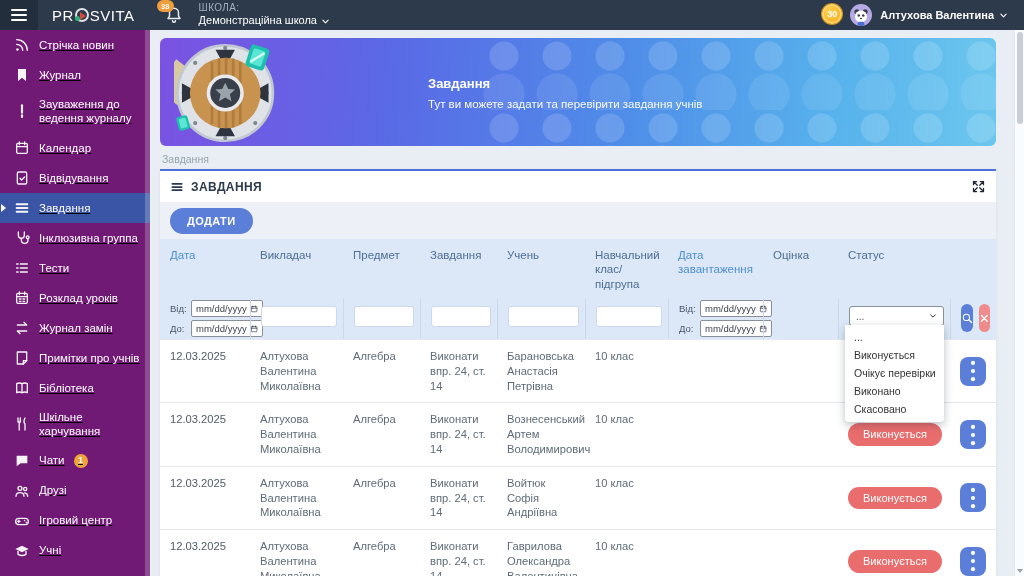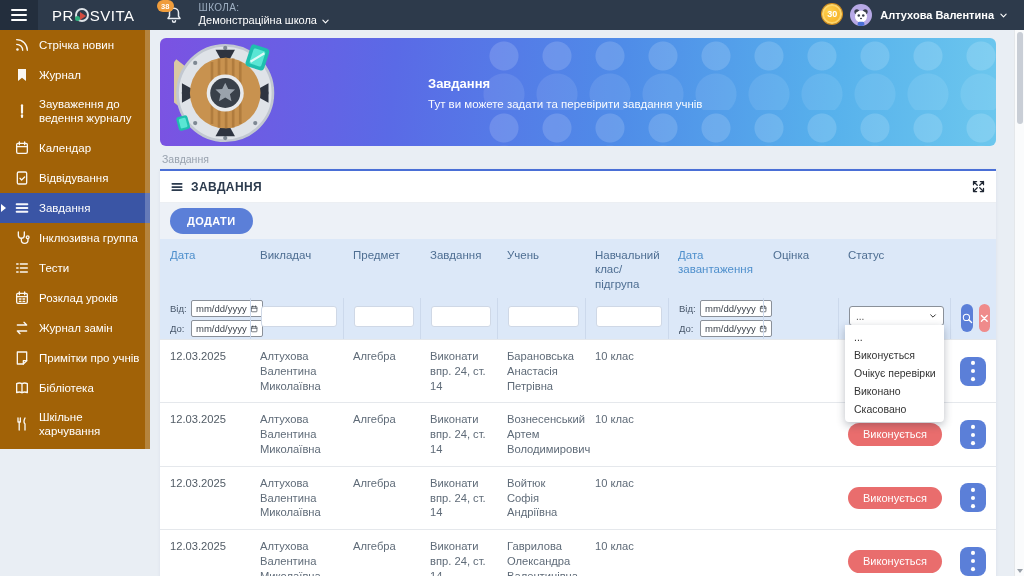--- a/index.html
+++ b/index.html
@@ -20,21 +20,21 @@
   .school-label { font-size:10px; color:#9fb0c3; font-weight:normal; letter-spacing:.4px; }
   .school-name { font-size:11px; color:#fff; display:flex; align-items:center; gap:4px; cursor:pointer; }
   .chev { width:9px; height:9px; color:#fff; }
   .header-right { margin-left:auto; display:flex; gap:8px; padding-right:16px; }
   .coin { width:20px; height:20px; border-radius:50%; background:radial-gradient(circle at 35% 35%, #ffd04d, #f3a81c); box-shadow:inset 0 0 0 2px rgba(255,220,120,.8), 0 0 0 1px #d78f1a; color:#fff; font-size:9px; font-weight:bold; display:flex; align-items:center; justify-content:center; }
   .avatar { width:22px; height:22px; border-radius:50%; background:#b7a9e6; overflow:hidden; display:flex; align-items:flex-end; justify-content:center; }
   .avatar svg { width:20px; height:20px; }
   .user-name { color:#fff; font-size:11px; font-weight:bold; display:flex; align-items:center; gap:5px; cursor:pointer; }
 
   
-  .sidebar { position:fixed; top:30px; left:0; width:150px; height:419px; background:#a16207; overflow:hidden; z-index:40; }
+  .sidebar { position:fixed; top:30px; left:0; width:150px; height:546px; background:#701a75; overflow:hidden; z-index:40;text-decoration:underline; }
   .sidebar::after { content:""; position:absolute; right:0; top:0; width:5px; height:100%; background:rgba(255,255,255,.22); }
   .side-item { position:relative; display:flex; align-items:center; gap:9px; padding:7px 8px 7px 14px; color:#fff; font-size:11.5px; line-height:1.25; cursor:pointer; }
   .side-item.active { background:#3a55a5; }
   .side-item.active::before { content:""; position:absolute; left:1px; top:50%; transform:translateY(-50%); border-left:5px solid #fff; border-top:4px solid transparent; border-bottom:4px solid transparent; }
   .side-icon { width:16px; height:16px; flex-shrink:0; color:#fff; opacity:.95; }
   .side-icon svg { width:16px; height:16px; }
   .side-badge { background:#f0a33c; color:#fff; border-radius:8px; min-width:14px; height:14px; font-size:9px; font-weight:bold; display:flex; align-items:center; justify-content:center; padding:0 3px; }
 
   
   .main { position:absolute; left:150px; top:30px; width:864px; height:546px; padding:8px 18px 0 10px; }

